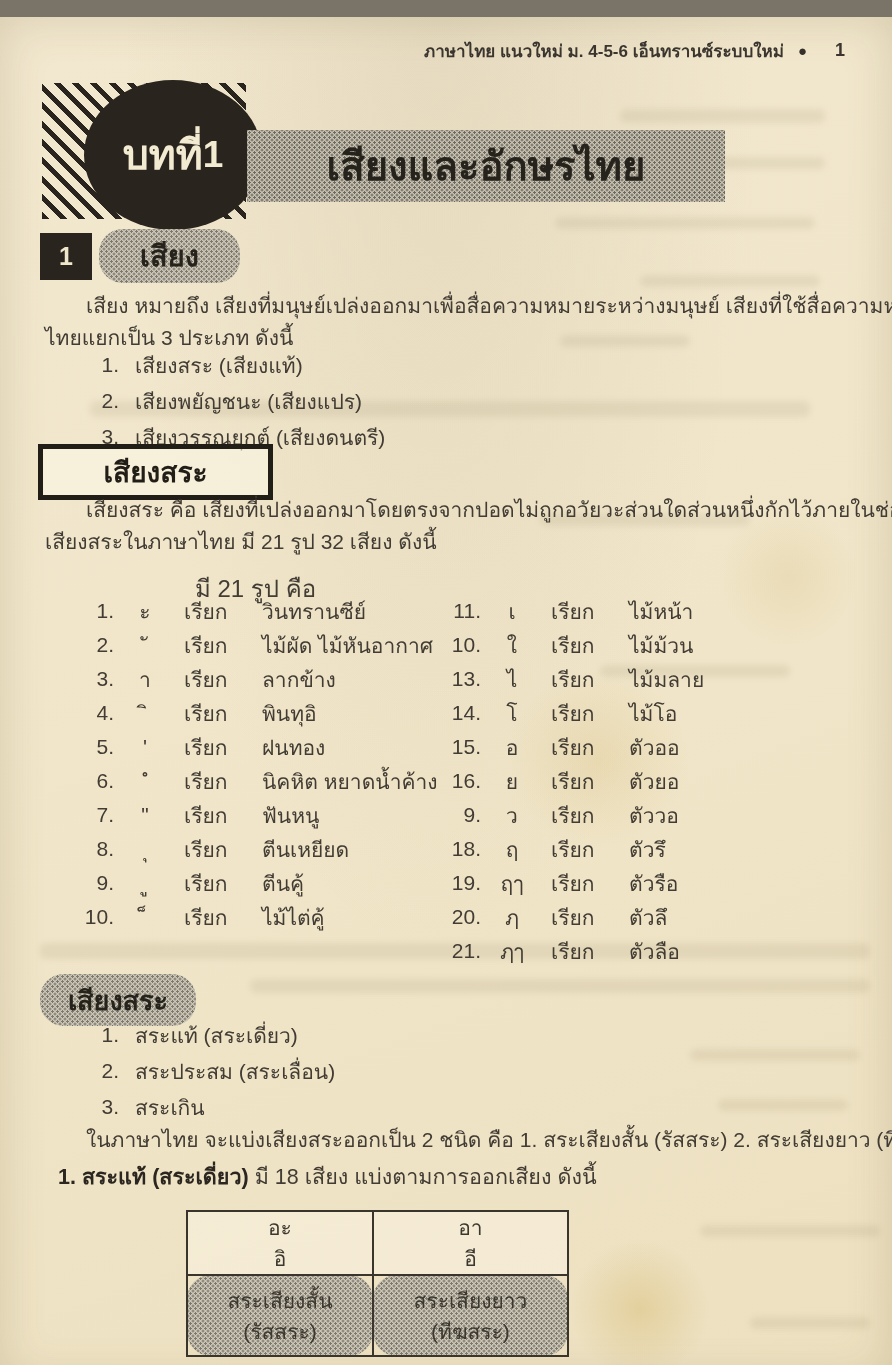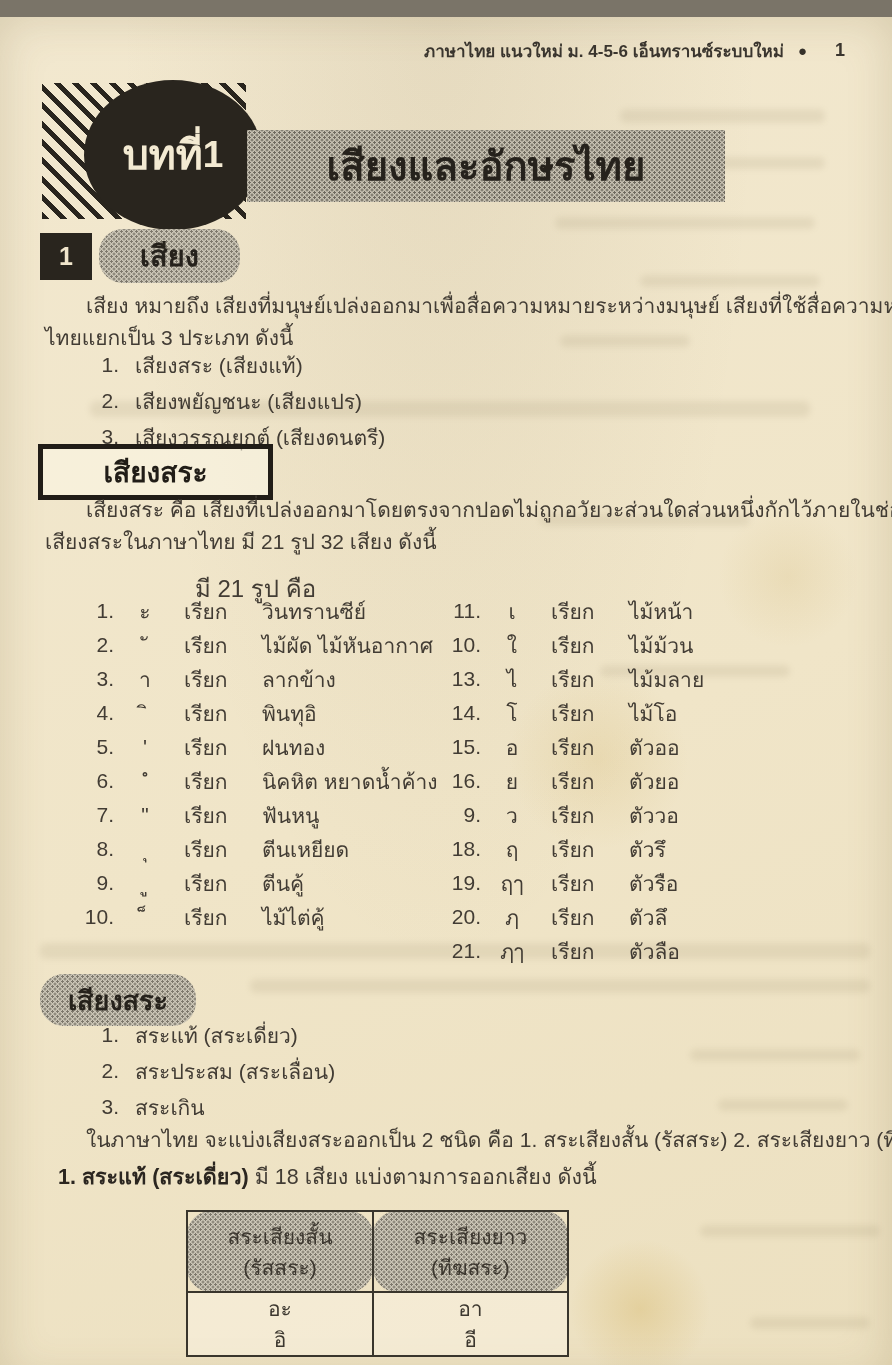--- a/index.html
+++ b/index.html
@@ -349,35 +349,35 @@
 
   <div class="bodyline" style="left:86px;top:1106px" data-interactable="false">ในภาษาไทย จะแบ่งเสียงสระออกเป็น 2 ชนิด คือ 1. สระเสียงสั้น (รัสสระ) 2. สระเสียงยาว (ทีฆสระ)</div>
 
   <div class="subpoint" data-interactable="false">
     <b data-interactable="false">1. สระแท้ (สระเดี่ยว)</b><span data-interactable="false"> มี 18 เสียง แบ่งตามการออกเสียง ดังนี้</span>
   </div>
 
   <table class="vowel-table" data-interactable="false">
     <tbody>
       <tr data-interactable="false">
+        <td class="body-cell" id="tbl-col-0" data-interactable="false">
+            <div class="cell-line" data-interactable="false">อะ</div>
+            <div class="cell-line" data-interactable="false">อิ</div>
+          </td>
+        <td class="body-cell" id="tbl-col-1" data-interactable="false">
+            <div class="cell-line" data-interactable="false">อา</div>
+            <div class="cell-line" data-interactable="false">อี</div>
+          </td>
+      </tr>
+      <tr data-interactable="false">
         <td class="th-cell halftone-light" style="width:48.8%" data-interactable="false">
           <div class="cell-line" data-interactable="false">สระเสียงสั้น</div>
           <div class="cell-line" data-interactable="false">(รัสสระ)</div>
         </td>
         <td class="th-cell halftone-light" data-interactable="false">
           <div class="cell-line" data-interactable="false">สระเสียงยาว</div>
           <div class="cell-line" data-interactable="false">(ทีฆสระ)</div>
         </td>
       </tr>
-      <tr data-interactable="false">
-        <td class="body-cell" id="tbl-col-0" data-interactable="false">
-            <div class="cell-line" data-interactable="false">อะ</div>
-            <div class="cell-line" data-interactable="false">อิ</div>
-          </td>
-        <td class="body-cell" id="tbl-col-1" data-interactable="false">
-            <div class="cell-line" data-interactable="false">อา</div>
-            <div class="cell-line" data-interactable="false">อี</div>
-          </td>
-      </tr>
     </tbody>
   </table>
 
 </div>
 
 </body></html>

